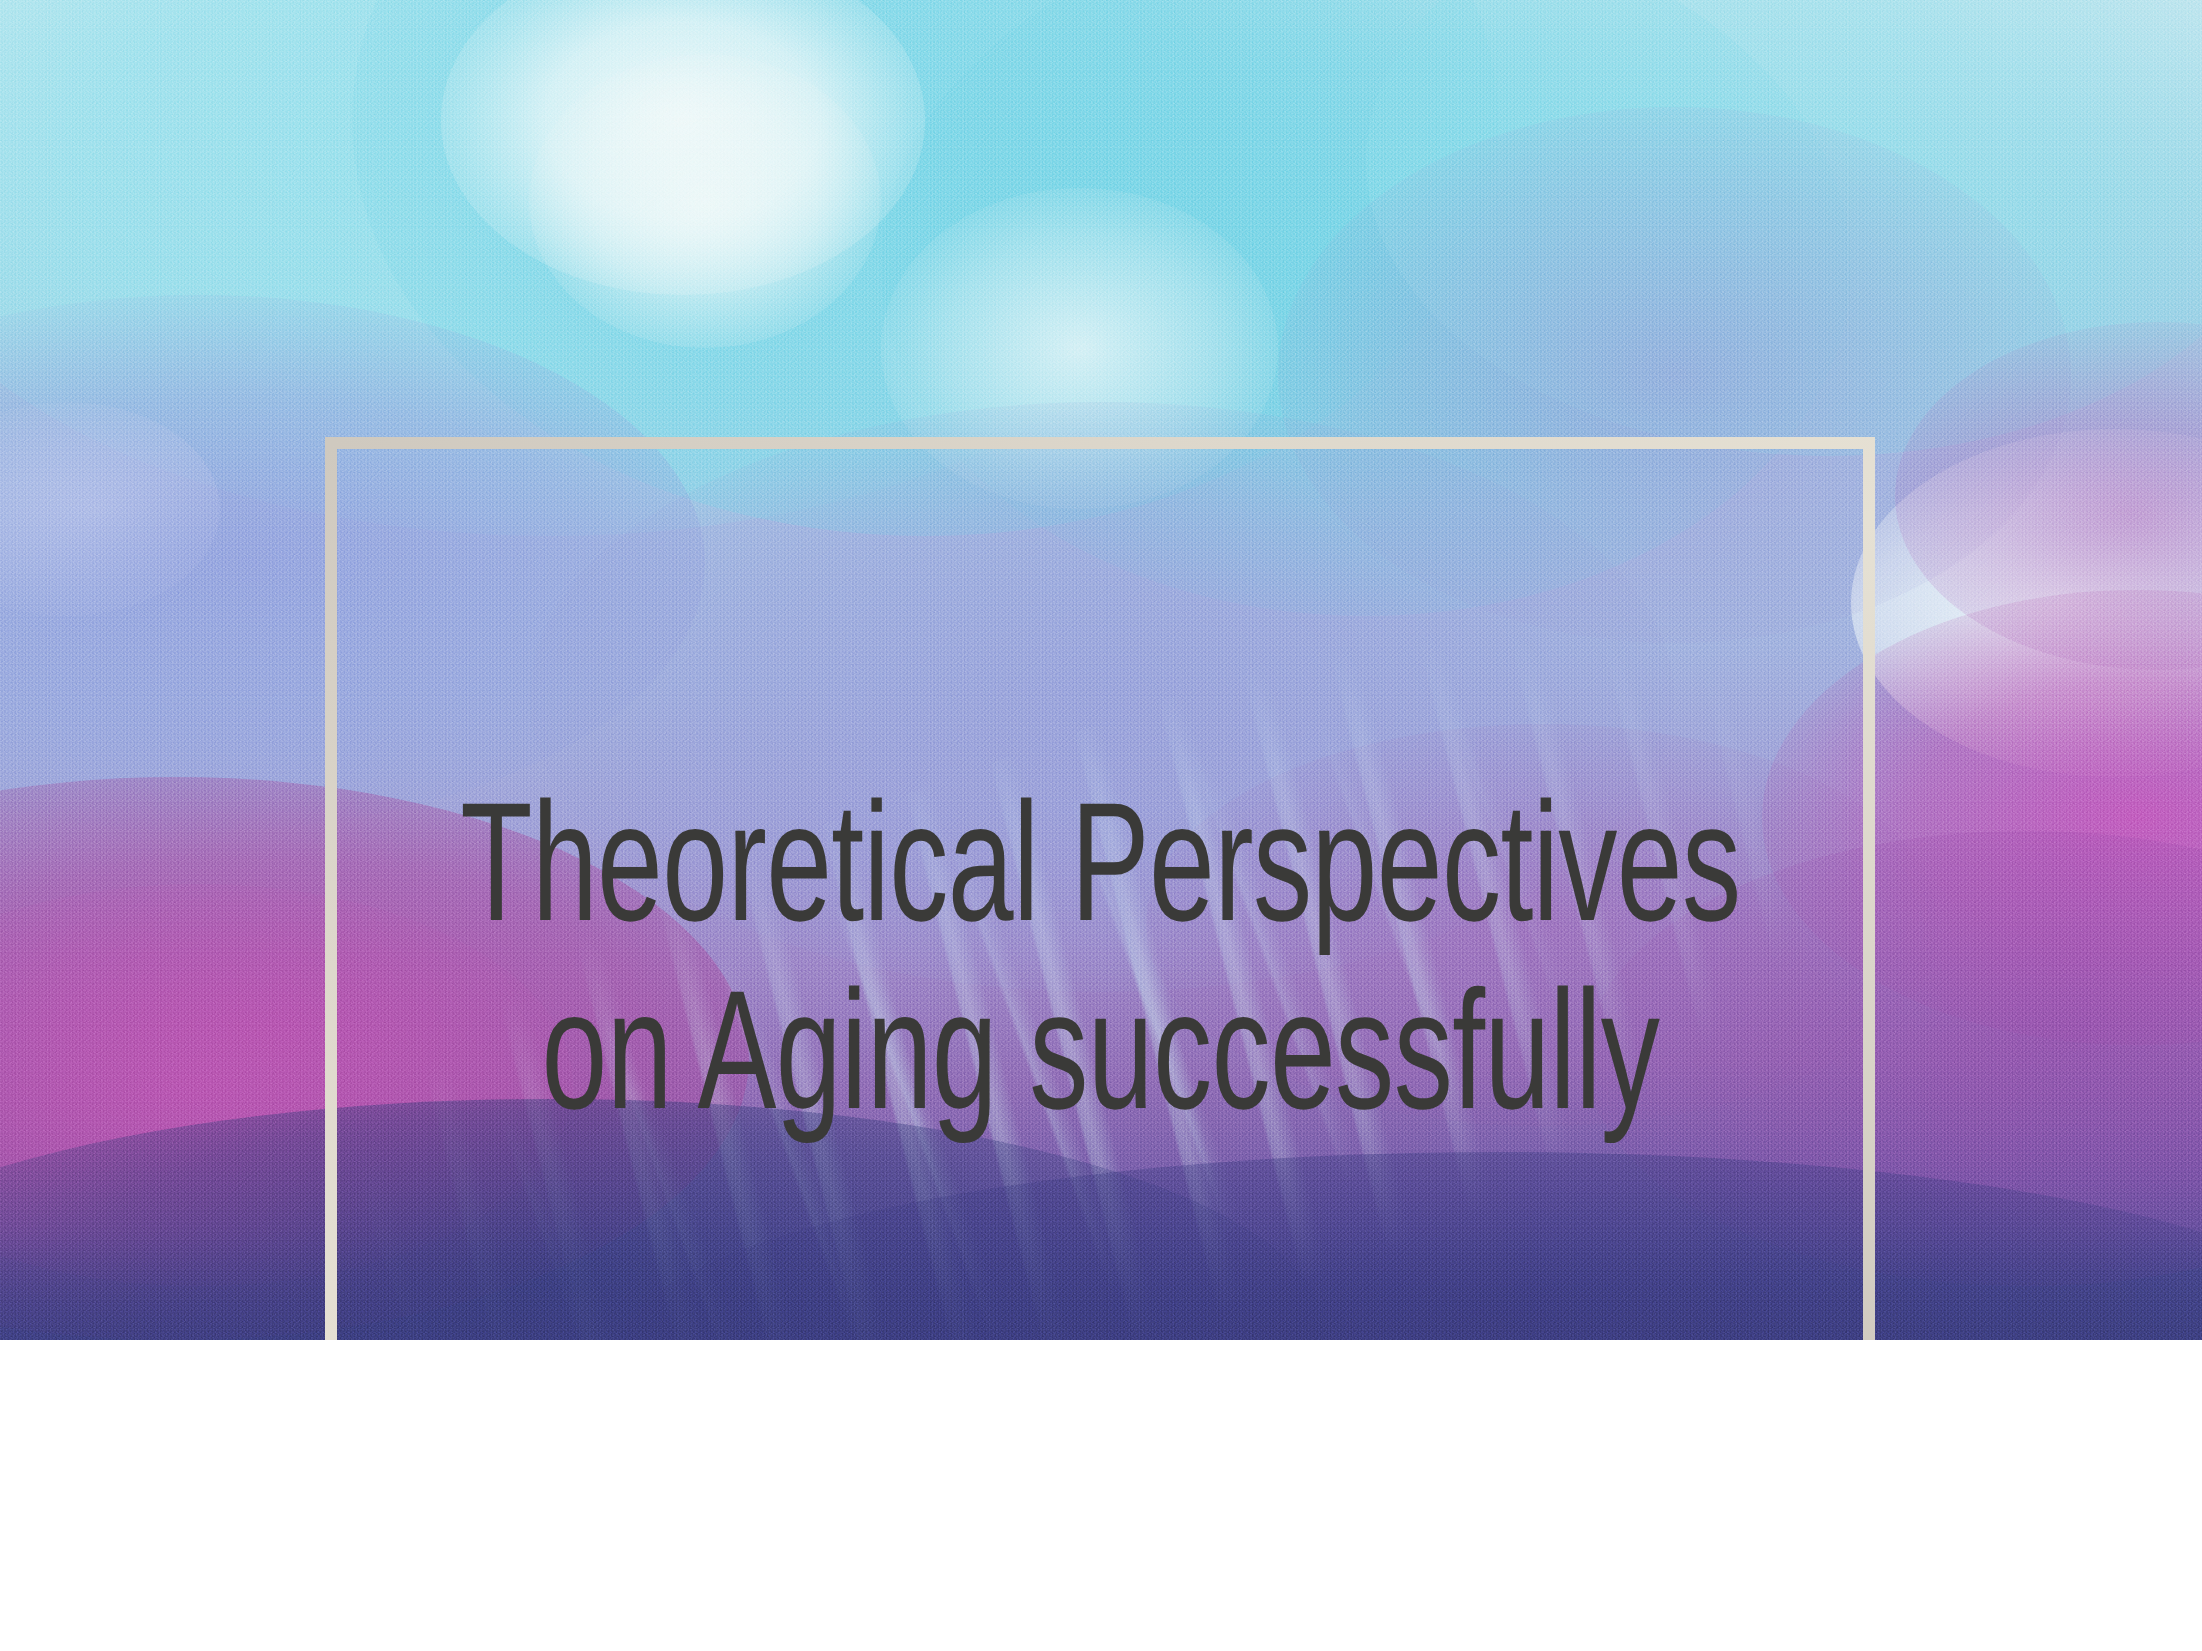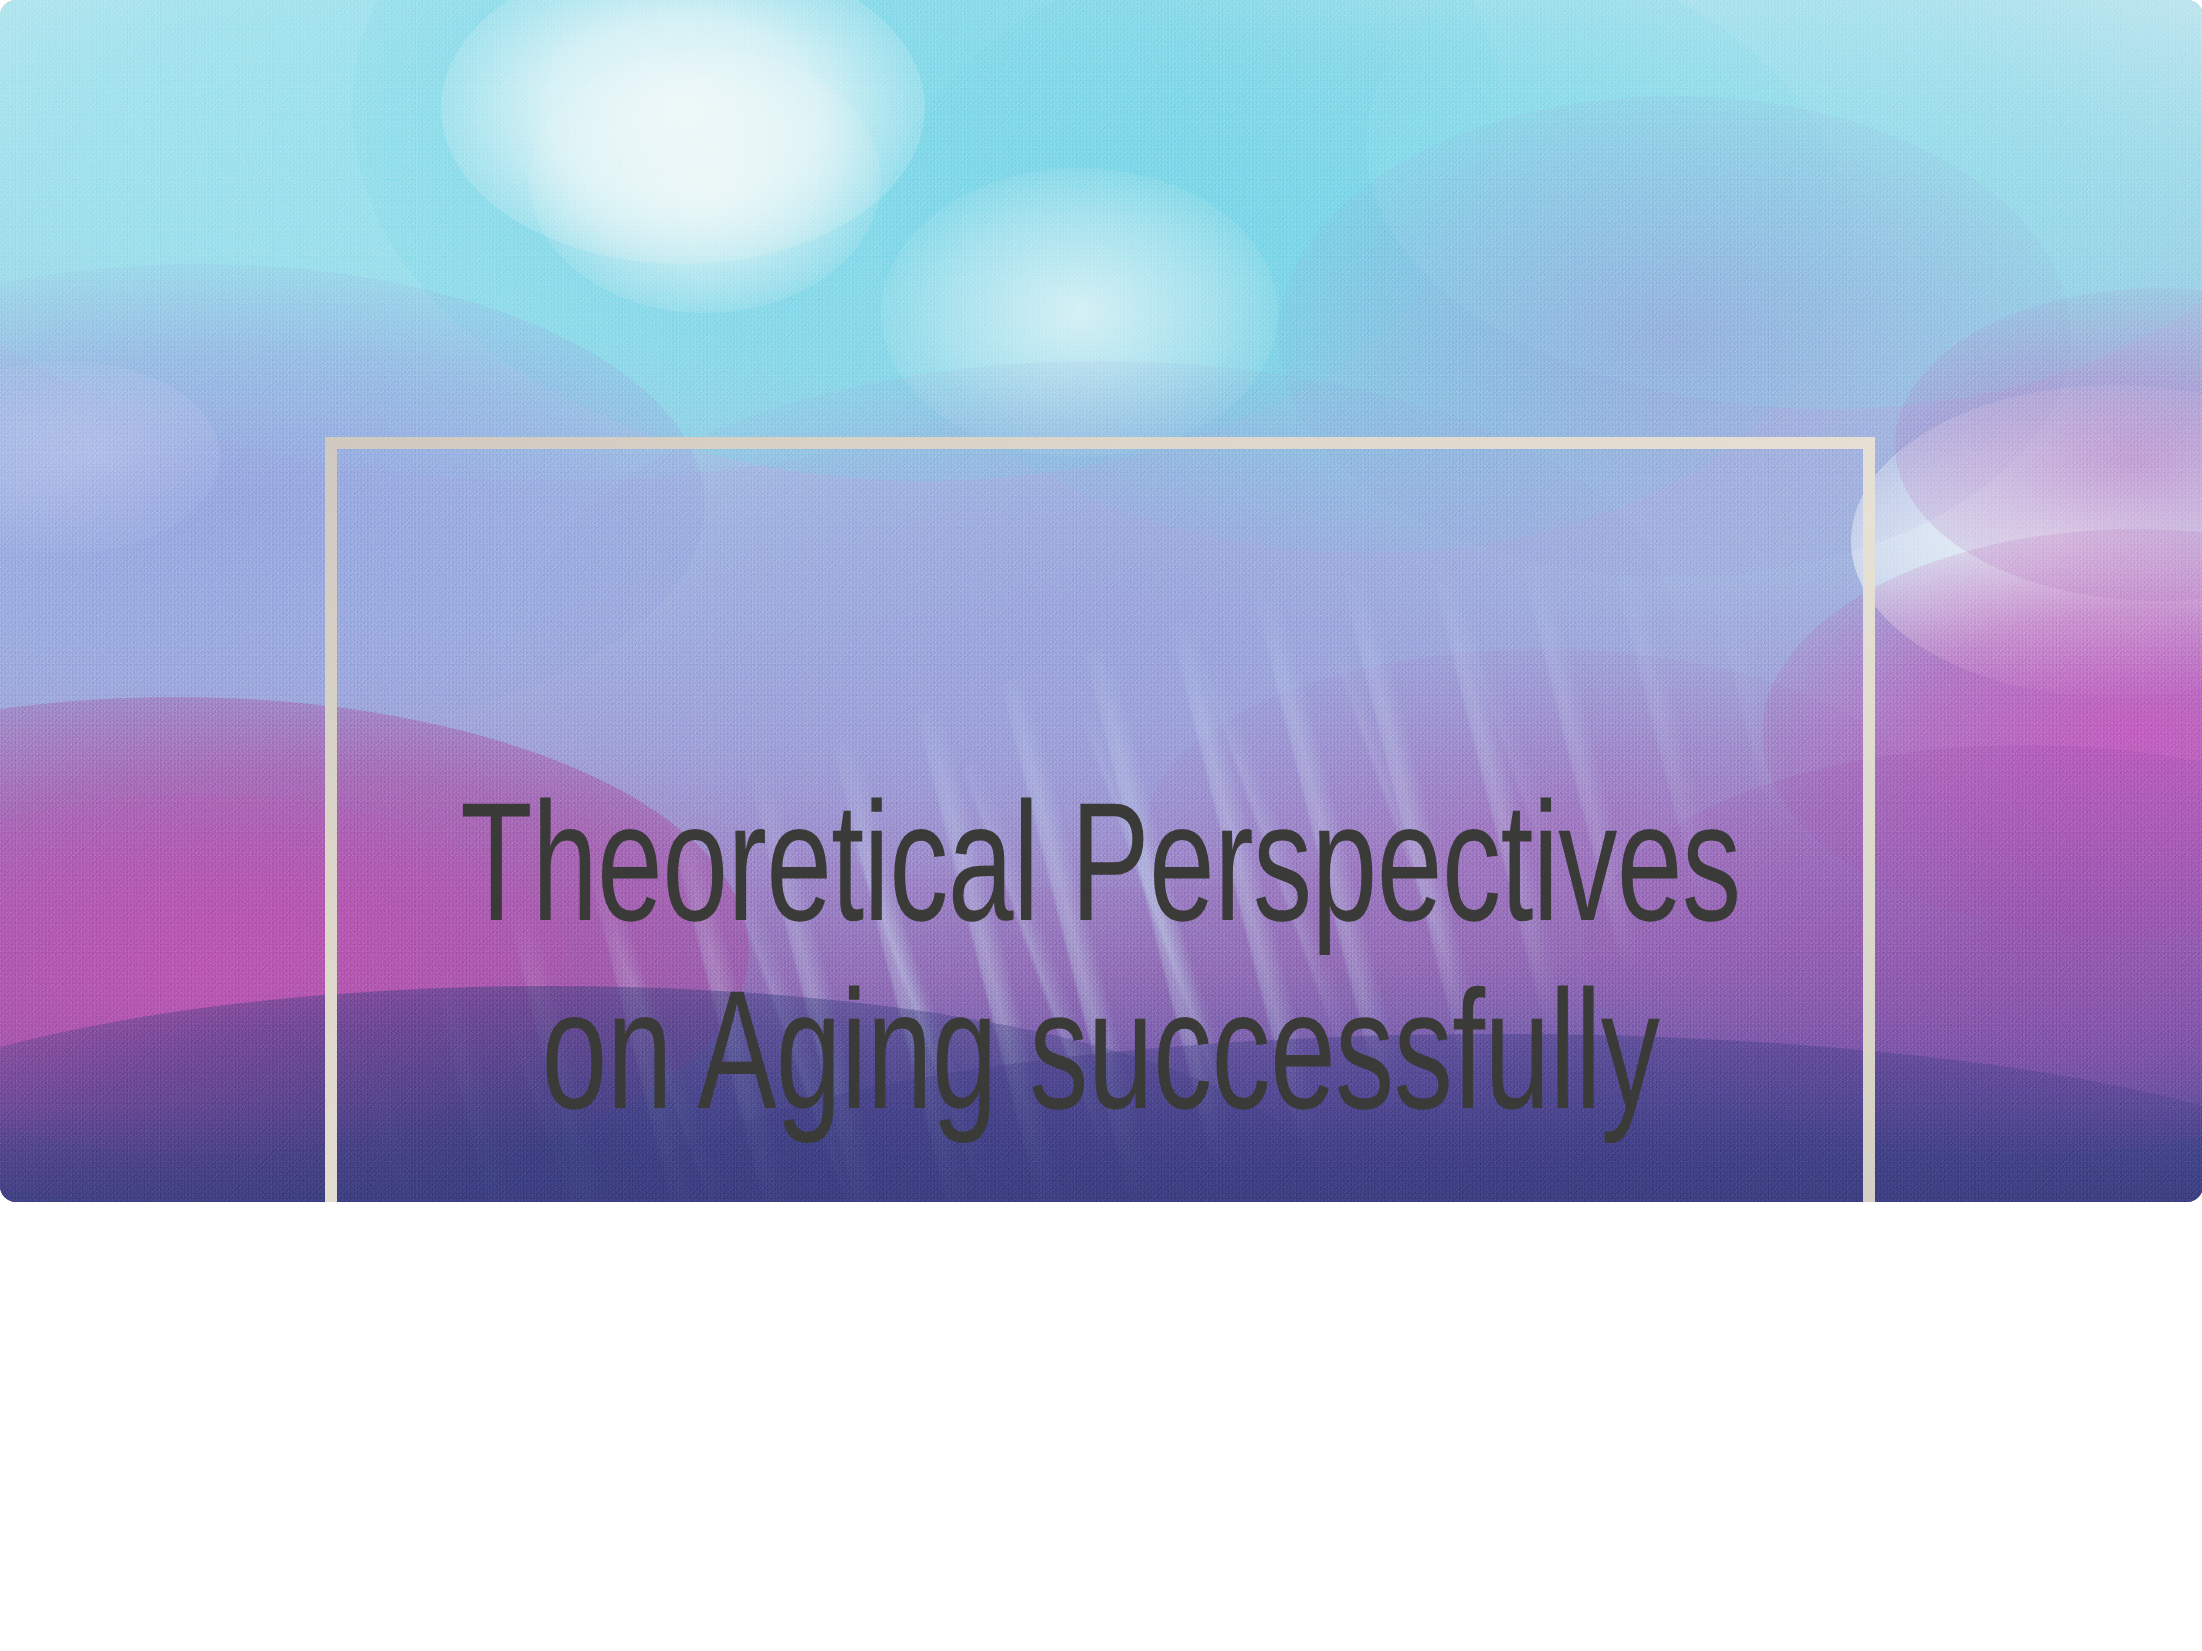--- a/index.html
+++ b/index.html
@@ -1,23 +1,22 @@
 <!DOCTYPE html>
 <html style="font-size:13.8px"><head>
 <meta charset="utf-8">
 <style>
   html,body{margin:0;padding:0;background:#fff;}
   body{width:2203px;height:1652px;overflow:hidden;font-family:"Liberation Sans",sans-serif;}
 
   #slide{
     position:relative;
-    width:2203px;height:1202px;
+    width:2203px;height:1340px;
     overflow:hidden;
     background:#9aa8d8;
-    border-radius:16px;
   }
 
   
   .wash{position:absolute;inset:0;}
 
   .wash-base{
     background:
       linear-gradient(178deg,
         #cdeaf0 0%,
         #bfe4ee 9%,

